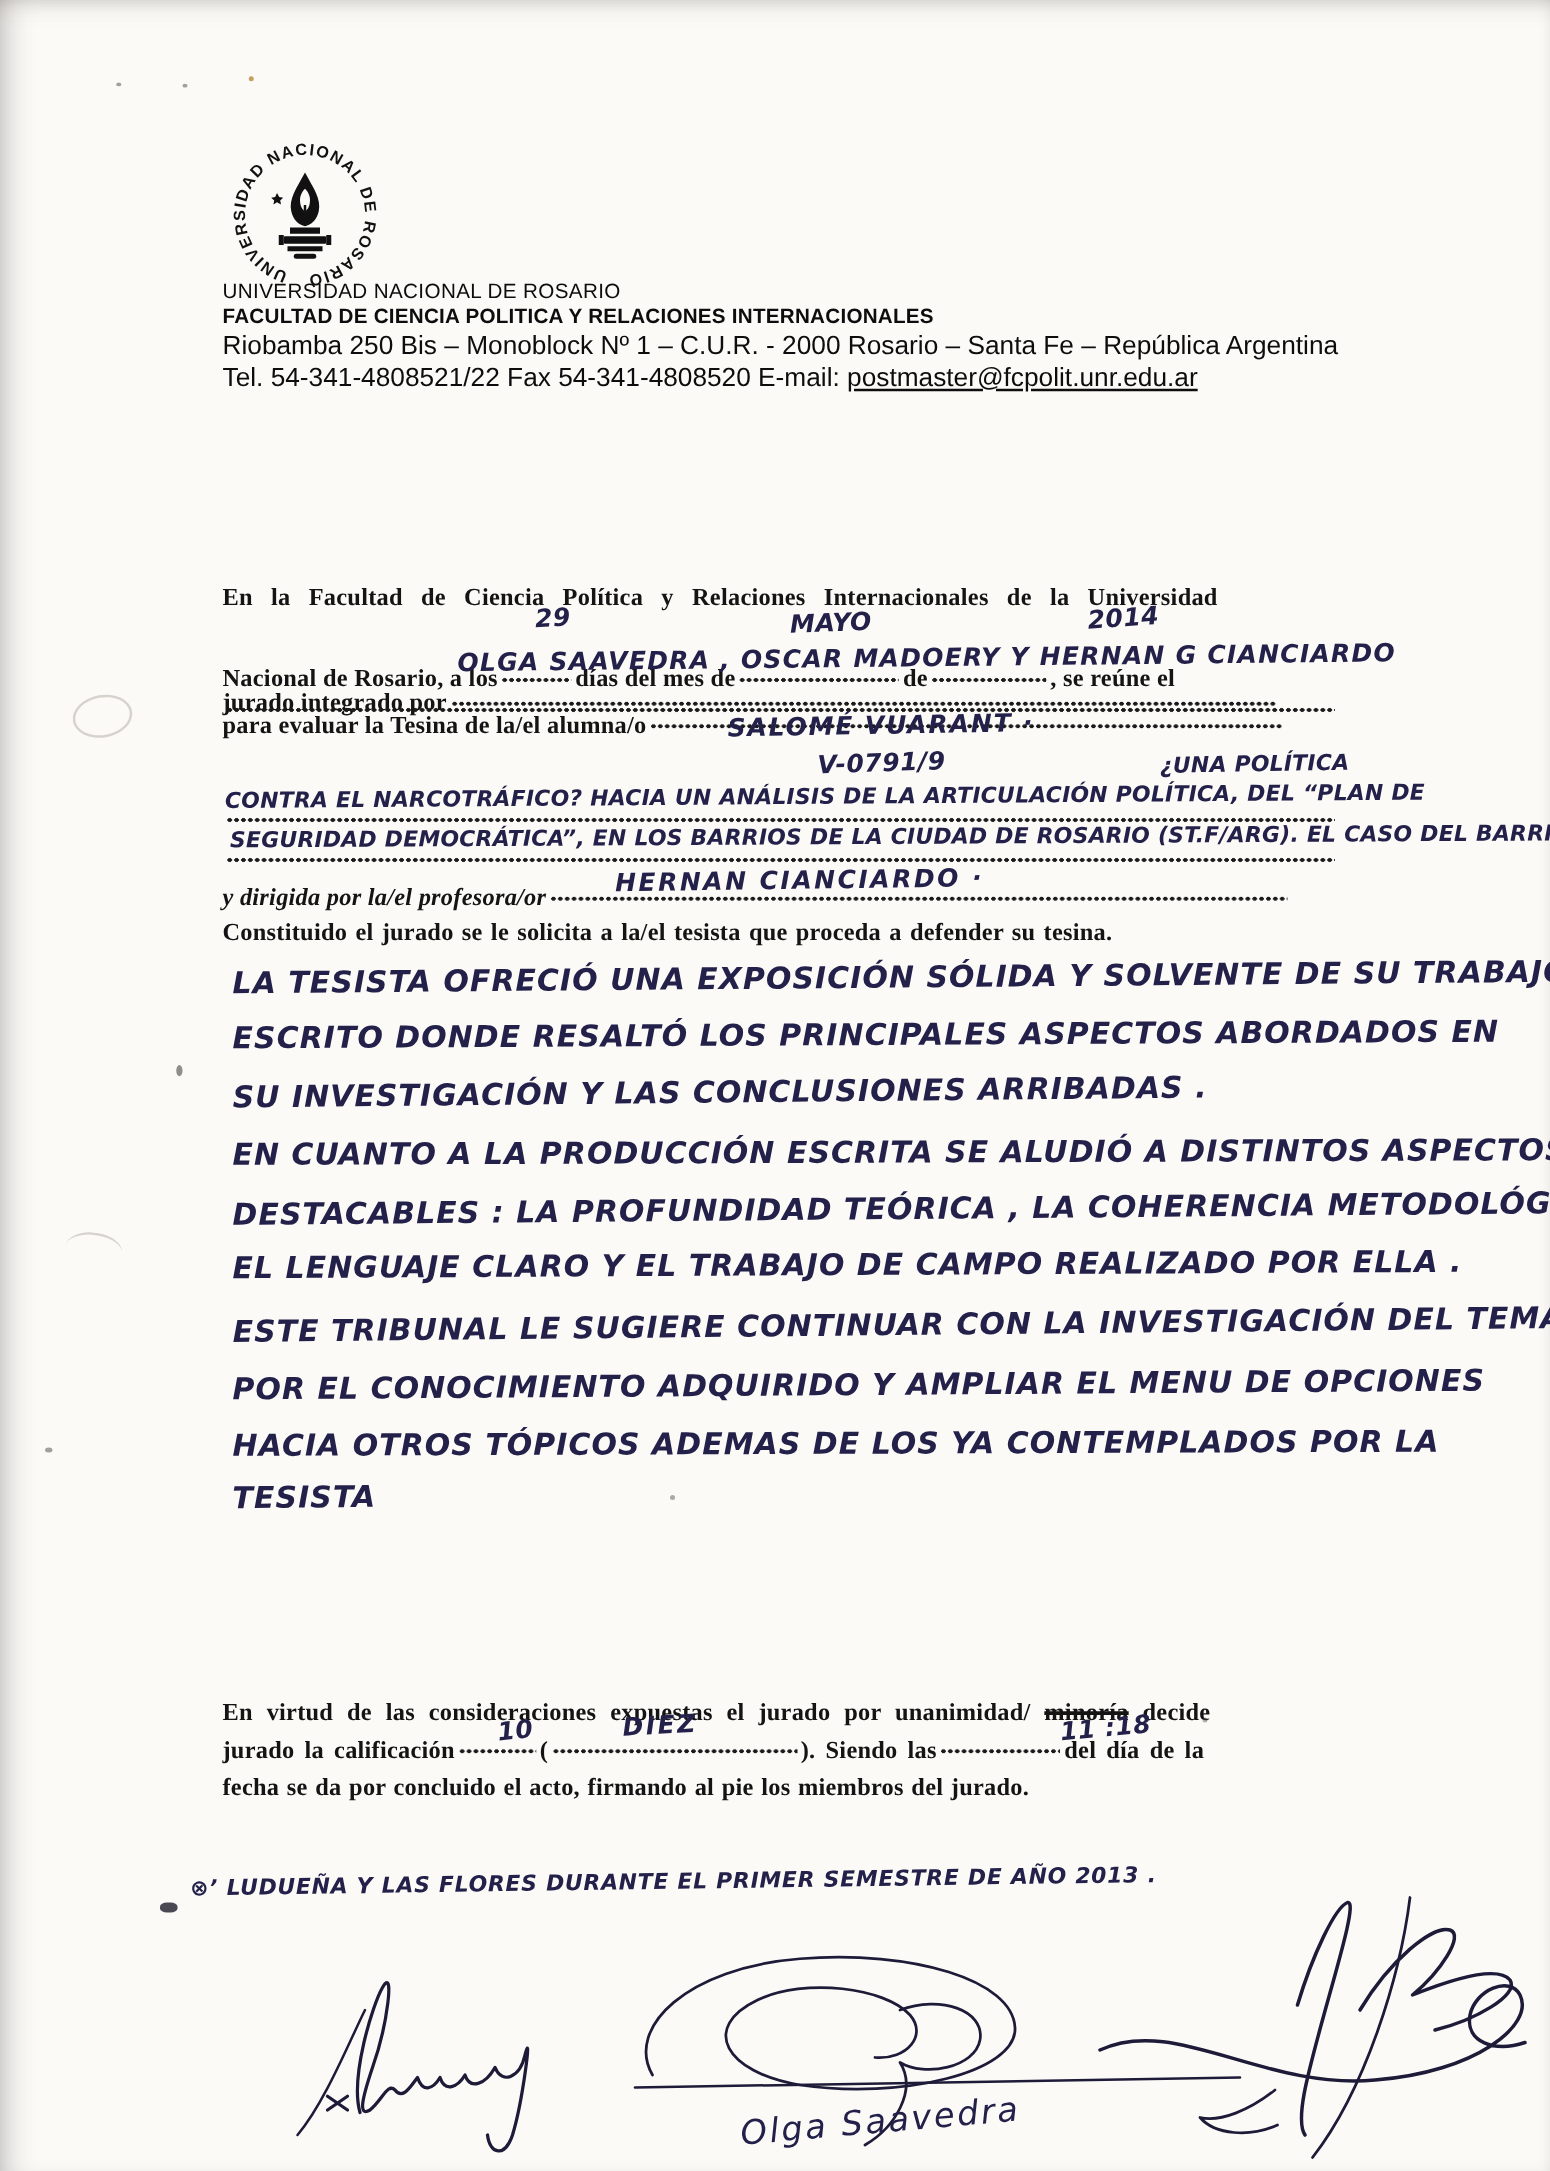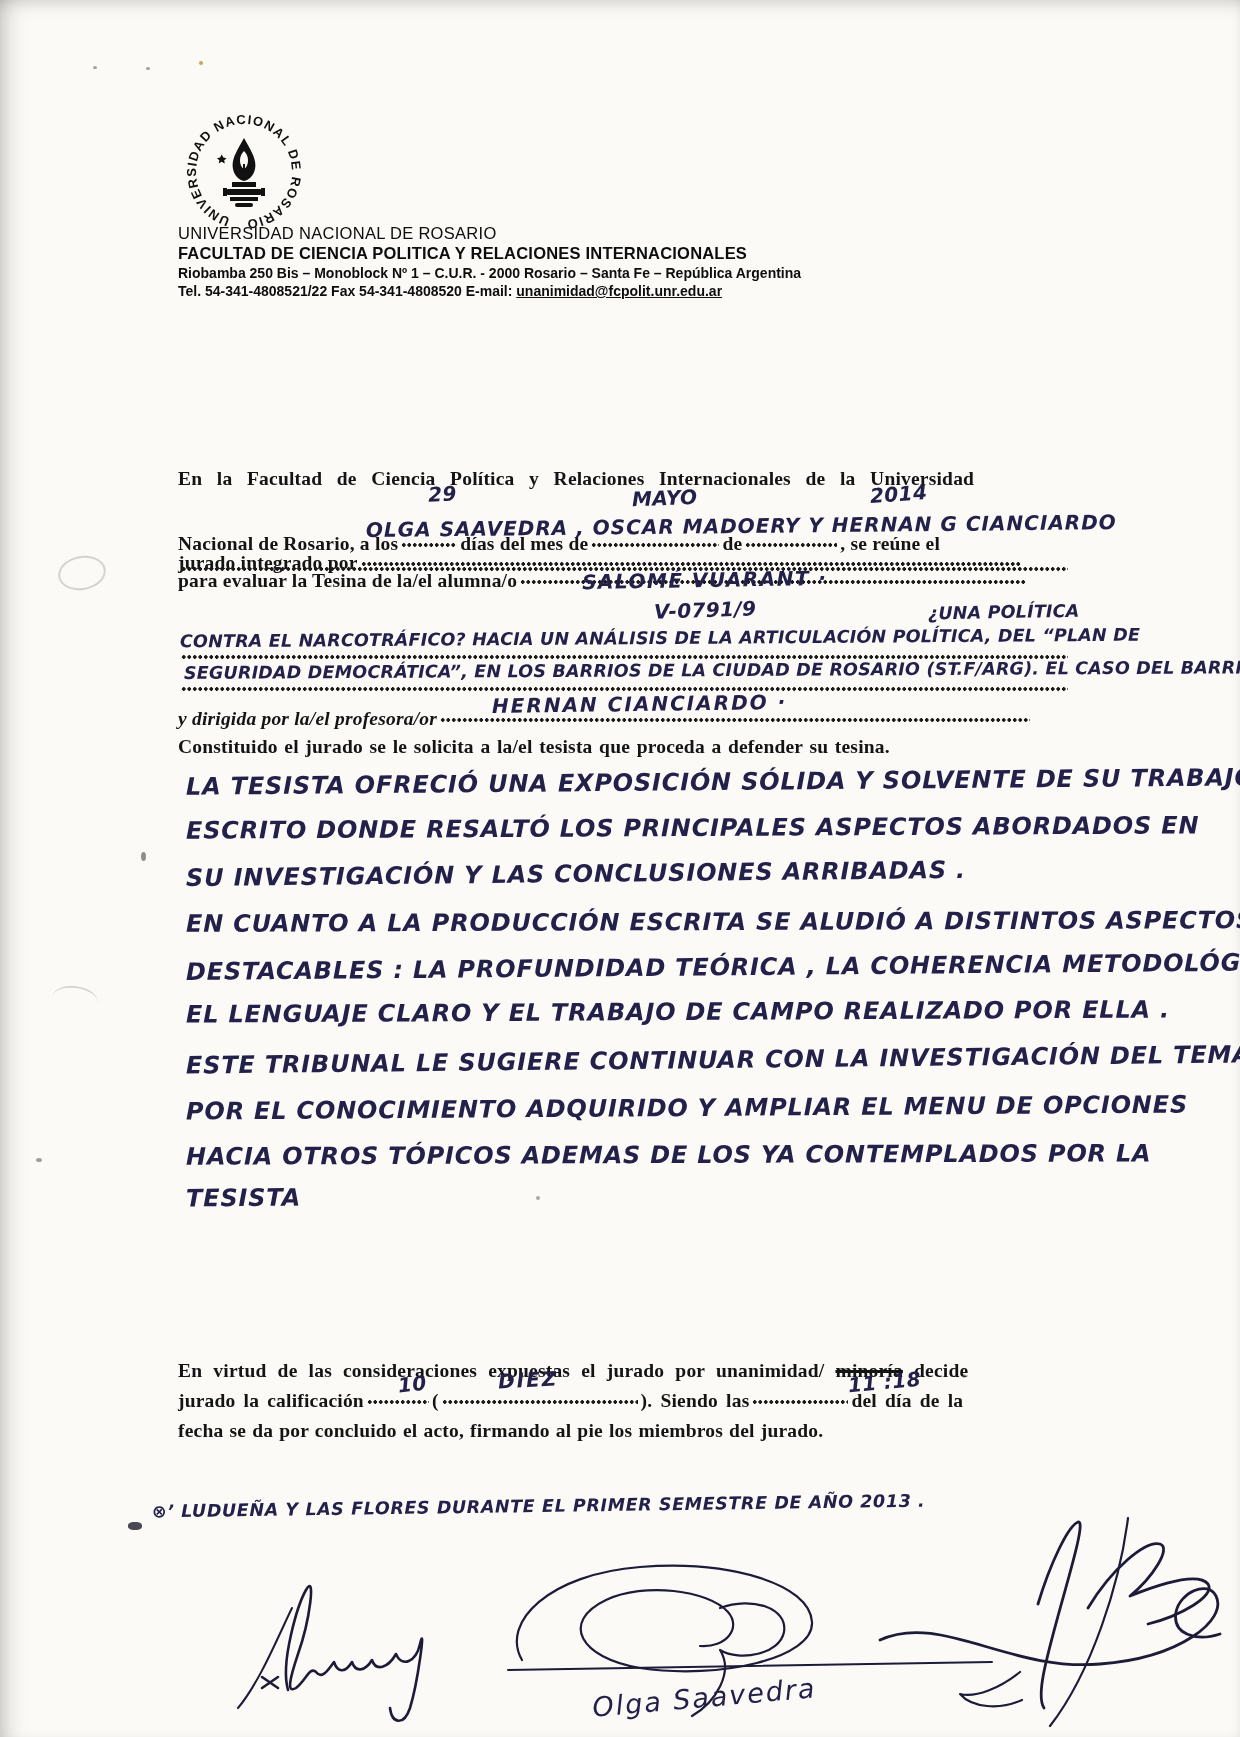--- a/index.html
+++ b/index.html
@@ -6,21 +6,21 @@
   .page{position:relative;width:1240px;height:1737px;background:#fbfaf7;overflow:hidden;
         box-shadow:inset 20px 0 26px -20px rgba(80,75,70,.45), inset 0 16px 20px -16px rgba(80,75,70,.3),
                    inset -6px 0 14px -10px rgba(80,75,70,.18);
         font-family:"Liberation Serif",serif;}
   .abs{position:absolute;}
   
   .pr{font-family:"Liberation Serif",serif;font-weight:700;font-size:19.5px;color:#141414;white-space:nowrap;letter-spacing:.2px;}
   .hd{font-family:"Liberation Sans",sans-serif;color:#0d0d0d;white-space:nowrap;}
   .hd1{font-size:16.5px;font-weight:400;letter-spacing:.3px;}
   .hd2{font-size:16.5px;font-weight:700;letter-spacing:.2px;}
-  .hd3{font-size:14px;font-weight:700;}
+  .hd3{font-size:21px;font-weight:400;}
   .title{font-size:22px;font-weight:700;text-decoration:underline;letter-spacing:.8px;word-spacing:3px;color:#101010;}
   
   .dots{display:inline-block;height:6px;vertical-align:2px;margin:0 3px;
         background-image:radial-gradient(circle,#1a1a1a 1.6px,transparent 1.9px);
         background-size:5.5px 6px;background-repeat:repeat-x;background-position:0 70%;}
   
   .hw{font-family:"DejaVu Sans",sans-serif;font-weight:700;font-style:italic;color:#23214a;white-space:nowrap;}
   .hw-sm{font-size:17.5px;letter-spacing:.2px;}
   .hw-md{font-size:20px;letter-spacing:.4px;}
   .hw-big{font-size:24px;letter-spacing:.8px;}
@@ -52,21 +52,21 @@
       <rect x="81" y="80" width="4" height="8"></rect>
       <path d="M40 44 l2.2 4 l4 .8 l-3 2.6 l.8 4 l-4 -2.2 l-3.6 2.2 l.8 -4 l-3 -2.6 l4 -.8 Z" transform="scale(.8) translate(12 14)"></path>
     </g>
   </svg>
 
   <div class="abs" style="left:178px;top:224px;">
     <div class="hd hd1">UNIVERSIDAD NACIONAL DE ROSARIO</div>
     <div class="hd hd2" style="margin-top:1px;">FACULTAD DE CIENCIA POLITICA Y RELACIONES INTERNACIONALES</div>
     <div class="hd hd3" style="margin-top:2px;">Riobamba 250 Bis – Monoblock Nº 1 – C.U.R. - 2000 Rosario – Santa Fe – República Argentina</div>
     <div class="hd hd3" style="margin-top:2px;">
-      <span>Tel. 54-341-4808521/22  Fax 54-341-4808520  E-mail: </span><span style="text-decoration:underline;">unanimidad@fcpolit.unr.edu.ar</span>
+      <span>Tel. 54-341-4808521/22  Fax 54-341-4808520  E-mail: </span><span style="text-decoration:underline;">postmaster@fcpolit.unr.edu.ar</span>
     </div>
   </div>
 
 
   <div class="abs pr" style="left:178px;top:468px;word-spacing:9.5px;">En la Facultad de Ciencia Política y Relaciones Internacionales de la Universidad</div>
 
   <div class="abs pr" style="left:178px;top:498px;margin-top:35px;">
     <span>Nacional de Rosario, a los</span><span class="dots" style="width:56px;"></span><span>días del mes de</span><span class="dots" style="width:128px;"></span><span>de</span><span class="dots" style="width:92px;"></span><span>, se reúne el</span>
   </div>
   <div class="abs hw hw-md" style="left:428px;top:482px;transform:rotate(-3deg);">29</div>

